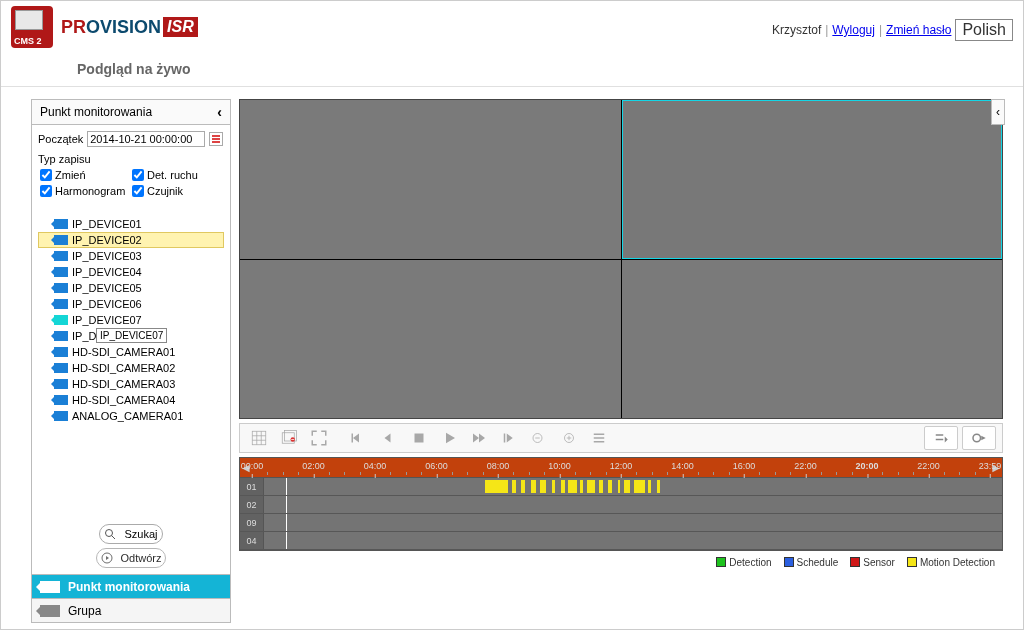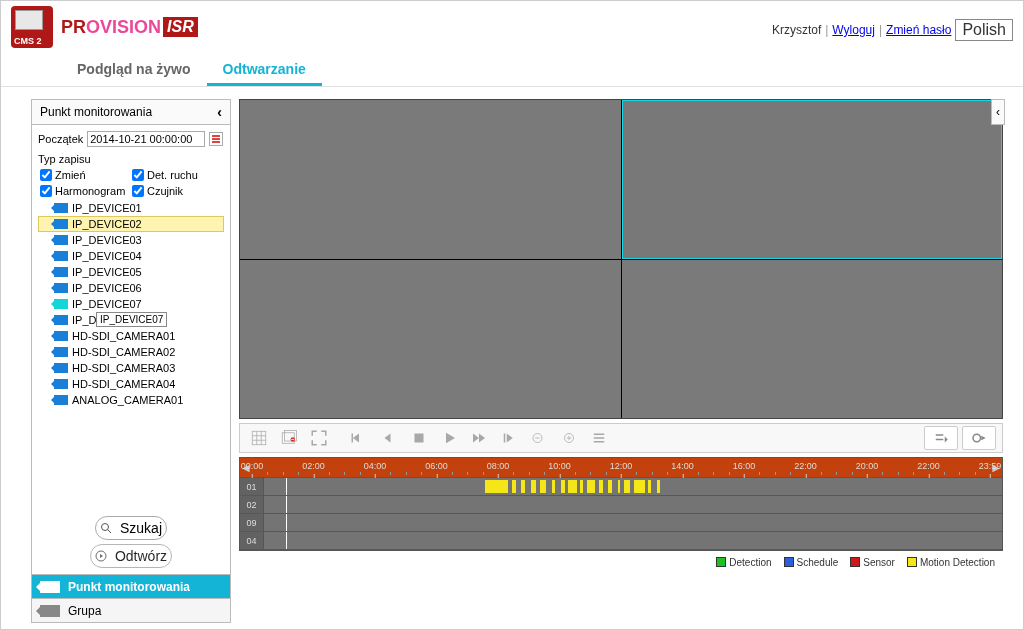--- a/index.html
+++ b/index.html
@@ -7,21 +7,21 @@
 
 .app { width: 1024px; height: 630px; background: #fff; display: flex; flex-direction: column; border: 1px solid #ccc; }
 
 
 .header { height: 52px; display: flex; align-items: center; padding: 0 10px; background: #fff; position: relative; }
 .logo-cms { width: 42px; height: 42px; background: #b01818; border-radius: 4px; position: relative; margin-right: 8px; }
 .logo-cms::before { content:""; position:absolute; left:4px; top:4px; width:26px; height:18px; background:#e8e8e8; border:1px solid #999; }
 .logo-cms::after { content:"CMS 2"; position:absolute; bottom:2px; left:3px; color:#fff; font-size:9px; font-weight:bold; }
 .logo-prov { height: 22px; display:flex; align-items:center; font-weight:bold; font-size:18px; }
 .logo-prov .p1 { color:#b01818; }
-.logo-prov .p2 { color:#ec4899; }
+.logo-prov .p2 { color:#0c4a6e; }
 .logo-prov .p3 { background:#b01818; color:#fff; padding:1px 4px; font-style:italic; margin-left:2px; font-size:16px; }
 .header-right { position:absolute; right:10px; top:18px; font-size:12px; color:#333; display:flex; align-items:center; gap:4px; }
 .header-right span.sep { color:#999; }
 .lang-box { border:1px solid #888; padding:1px 6px; font-size:16px; }
 
 
 .tabs { height: 34px; display:flex; padding-left: 60px; border-bottom:1px solid #e0e0e0; }
 .tab { padding: 8px 16px; font-size:14px; font-weight:bold; color:#666; cursor:pointer; }
 .tab.active { color:#14b4d6; border-bottom:3px solid #14b4d6; }
 
@@ -35,35 +35,35 @@
 .panel-body { border:1px solid #bbb; border-top:none; flex:1; padding:6px; font-size:11px; position:relative; display:flex; flex-direction:column; }
 .row-start { display:flex; align-items:center; gap:4px; margin-bottom:6px; }
 .date-input { border:1px solid #aaa; padding:1px 2px; font-size:11px; width:118px; }
 .cal-icon { width:14px; height:14px; background:#fff; border:1px solid #aaa; position:relative; }
 .cal-icon::before { content:""; position:absolute; inset:2px; background:repeating-linear-gradient(to bottom,#d44 0 2px,transparent 2px 3px); }
 .rec-type { margin-bottom:4px; }
 .rec-grid { display:grid; grid-template-columns:1fr 1fr; row-gap:4px; font-size:11px; margin-left:2px; }
 .rec-grid label { display:flex; align-items:center; gap:3px; }
 .rec-grid input { width:12px; height:12px; }
 
-.device-list { flex:1; overflow:hidden; position:relative; margin-top:2px; border-top:1px solid transparent; }
+.device-list { flex:1; overflow:hidden; position:relative; margin-top:18px; border-top:1px solid transparent; }
 .dev-scroll { height: 230px; overflow-y:auto; }
 .dev-scroll::-webkit-scrollbar { width:12px; }
 .dev-scroll::-webkit-scrollbar-track { background:#eee; border:1px solid #ccc; }
 .dev-scroll::-webkit-scrollbar-thumb { background:#c4c4c4; border:1px solid #999; }
 .dev-item { display:flex; align-items:center; gap:4px; padding:2px 4px 2px 16px; font-size:11px; cursor:pointer; position:relative; }
 .dev-item.selected { background:#fff3b0; border:1px solid #e0c860; padding:1px 16px 1px 15px; }
 .cam-icon { width:14px; height:10px; background:#1a7fd6; position:relative; flex-shrink:0; }
 .cam-icon::before { content:""; position:absolute; left:-3px; top:2px; width:0; height:0; border-right:3px solid #1a7fd6; border-top:3px solid transparent; border-bottom:3px solid transparent; }
 .cam-icon.active { background:#14d6d6; }
 .cam-icon.active::before { border-right-color:#14d6d6; }
 .tooltip-box { position:absolute; border:1px solid #888; background:#fff; font-size:10px; padding:1px 3px; left:58px; top:0; z-index:5; }
 
 .btn-row { display:flex; justify-content:center; margin-top:6px; }
-.pill-btn { border:1px solid #aaa; border-radius:12px; padding:3px 4px; font-size:14px; display:flex; align-items:center; gap:8px; background:#fff; cursor:pointer; }
+.pill-btn { border:1px solid #aaa; border-radius:12px; padding:3px 4px; font-size:11px; display:flex; align-items:center; gap:8px; background:#fff; cursor:pointer; }
 .btn-row2 { display:flex; justify-content:center; margin-top:4px; }
 
 
 .left-tabs { margin-top:auto; }
 .left-tab { height:24px; display:flex; align-items:center; gap:8px; padding:0 8px; font-size:12px; border:1px solid #bbb; border-top:none; background:#f5f5f5; cursor:pointer; }
 .left-tab.active { background:#14b4d6; color:#fff; font-weight:bold; }
 .cam-icon-lg { width:20px; height:12px; background:#fff; position:relative; flex-shrink:0; }
 .cam-icon-lg::before { content:""; position:absolute; left:-4px; top:2px; width:0; height:0; border-right:4px solid #fff; border-top:4px solid transparent; border-bottom:4px solid transparent; }
 .cam-icon-lg.grey { background:#888; }
 .cam-icon-lg.grey::before { border-right-color:#888; }
@@ -119,21 +119,20 @@
       <span class="sep">|</span>
       <a href="#">Wyloguj</a>
       <span class="sep">|</span>
       <a href="#">Zmień hasło</a>
       <span class="lang-box">Polish</span>
     </div>
   </div>
 
   <div class="tabs">
     <div class="tab">Podgląd na żywo</div>
-    <div class="tab active">Odtwarzanie</div>
   </div>
 
   <div class="main">
 
     <div class="left">
       <div class="panel-title">
         <span>Punkt monitorowania</span>
         <span class="chev">‹</span>
       </div>
       <div class="panel-body">
@@ -391,21 +390,21 @@
               <span class="tl-minor" style="left: 62.5%;"></span>
               <span class="tl-minor" style="left: 64.5833%;"></span>
               <span class="tl-tick" style="left: 66.6667%;">16:00</span>
               <span class="tl-minor" style="left: 68.75%;"></span>
               <span class="tl-minor" style="left: 70.8333%;"></span>
               <span class="tl-minor" style="left: 72.9167%;"></span>
               <span class="tl-tick" style="left: 75%;">22:00</span>
               <span class="tl-minor" style="left: 77.0833%;"></span>
               <span class="tl-minor" style="left: 79.1667%;"></span>
               <span class="tl-minor" style="left: 81.25%;"></span>
-              <span class="tl-tick" style="left: 83.3333%;">20:00</span>
+              <span class="tl-tick" style="left: 83.3333%; font-weight: bold;">20:00</span>
               <span class="tl-minor" style="left: 85.4167%;"></span>
               <span class="tl-minor" style="left: 87.5%;"></span>
               <span class="tl-minor" style="left: 89.5833%;"></span>
               <span class="tl-tick" style="left: 91.6667%;">22:00</span>
               <span class="tl-minor" style="left: 93.75%;"></span>
               <span class="tl-minor" style="left: 95.8333%;"></span>
               <span class="tl-minor" style="left: 97.9167%;"></span>
               <span class="tl-tick" style="left: 100%;">23:59</span>
             </div>
           <div class="arrow">►</div>

